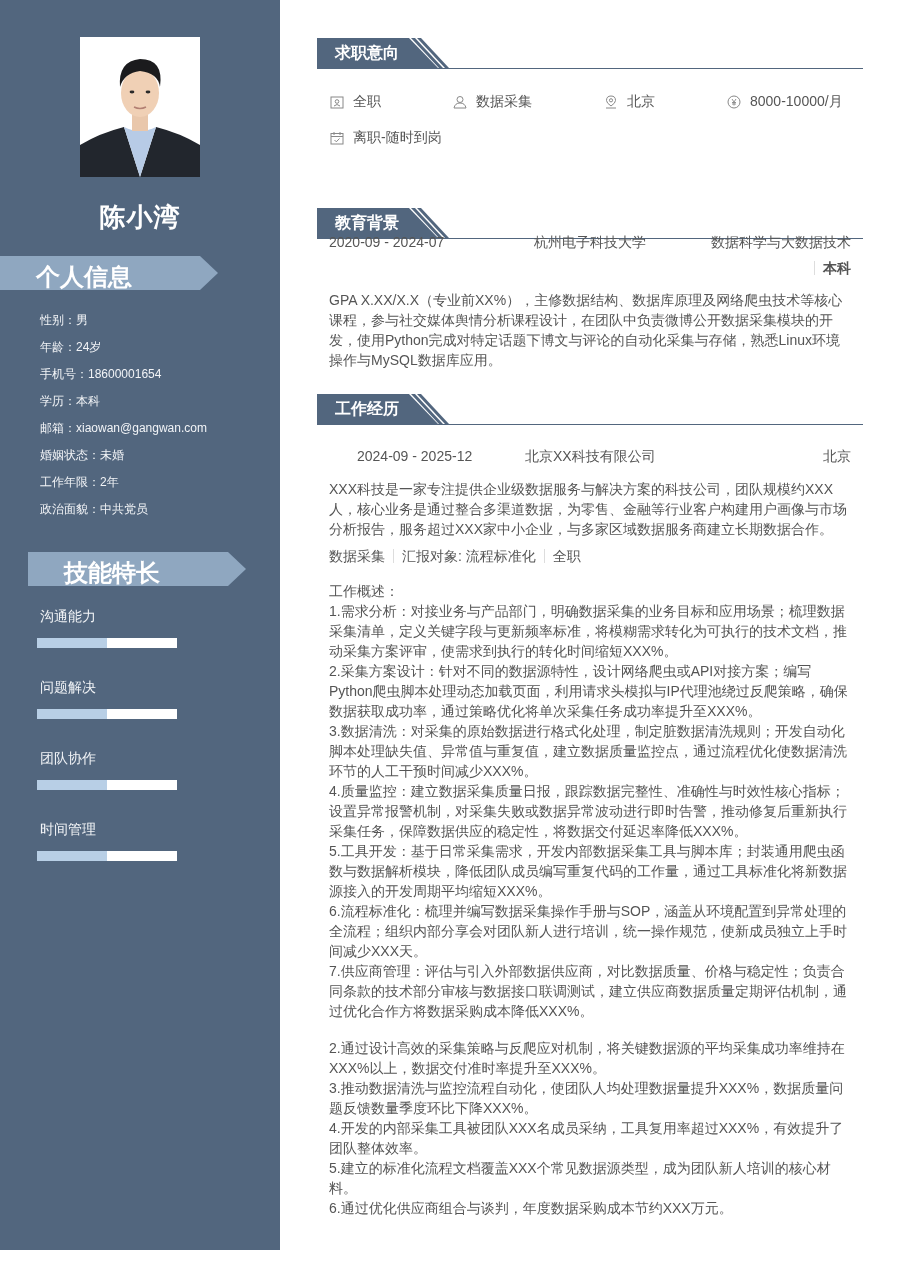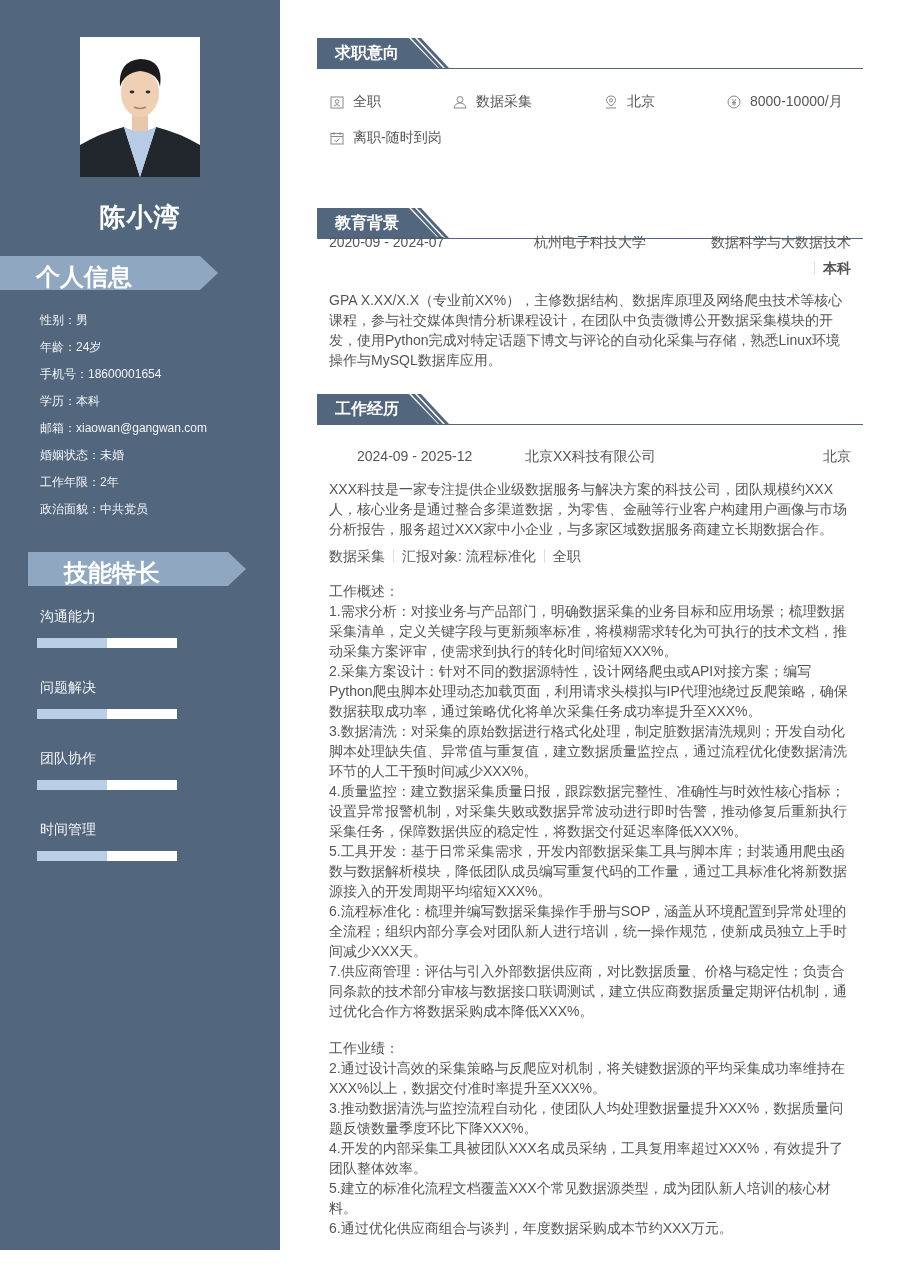--- a/index.html
+++ b/index.html
@@ -212,20 +212,19 @@
     <div>1.需求分析：对接业务与产品部门，明确数据采集的业务目标和应用场景；梳理数据采集清单，定义关键字段与更新频率标准，将模糊需求转化为可执行的技术文档，推动采集方案评审，使需求到执行的转化时间缩短XXX%。</div>
     <div>2.采集方案设计：针对不同的数据源特性，设计网络爬虫或API对接方案；编写Python爬虫脚本处理动态加载页面，利用请求头模拟与IP代理池绕过反爬策略，确保数据获取成功率，通过策略优化将单次采集任务成功率提升至XXX%。</div>
     <div>3.数据清洗：对采集的原始数据进行格式化处理，制定脏数据清洗规则；开发自动化脚本处理缺失值、异常值与重复值，建立数据质量监控点，通过流程优化使数据清洗环节的人工干预时间减少XXX%。</div>
     <div>4.质量监控：建立数据采集质量日报，跟踪数据完整性、准确性与时效性核心指标；设置异常报警机制，对采集失败或数据异常波动进行即时告警，推动修复后重新执行采集任务，保障数据供应的稳定性，将数据交付延迟率降低XXX%。</div>
     <div>5.工具开发：基于日常采集需求，开发内部数据采集工具与脚本库；封装通用爬虫函数与数据解析模块，降低团队成员编写重复代码的工作量，通过工具标准化将新数据源接入的开发周期平均缩短XXX%。</div>
     <div>6.流程标准化：梳理并编写数据采集操作手册与SOP，涵盖从环境配置到异常处理的全流程；组织内部分享会对团队新人进行培训，统一操作规范，使新成员独立上手时间减少XXX天。</div>
     <div>7.供应商管理：评估与引入外部数据供应商，对比数据质量、价格与稳定性；负责合同条款的技术部分审核与数据接口联调测试，建立供应商数据质量定期评估机制，通过优化合作方将数据采购成本降低XXX%。</div>
   </div>
 
   <div class="para" style="top:1038px;">
-    <div>工作业绩：</div>
     <div>2.通过设计高效的采集策略与反爬应对机制，将关键数据源的平均采集成功率维持在XXX%以上，数据交付准时率提升至XXX%。</div>
     <div>3.推动数据清洗与监控流程自动化，使团队人均处理数据量提升XXX%，数据质量问题反馈数量季度环比下降XXX%。</div>
     <div>4.开发的内部采集工具被团队XXX名成员采纳，工具复用率超过XXX%，有效提升了团队整体效率。</div>
     <div>5.建立的标准化流程文档覆盖XXX个常见数据源类型，成为团队新人培训的核心材料。</div>
     <div>6.通过优化供应商组合与谈判，年度数据采购成本节约XXX万元。</div>
   </div>
 </main>
 
 </body></html>

